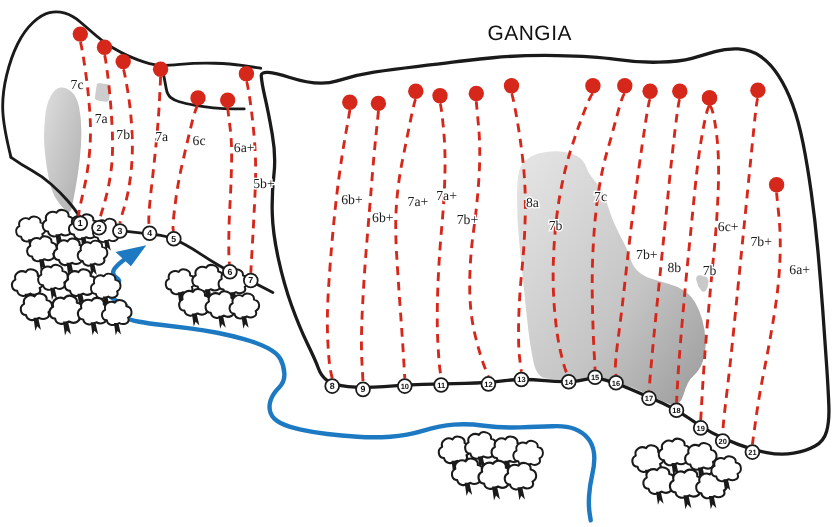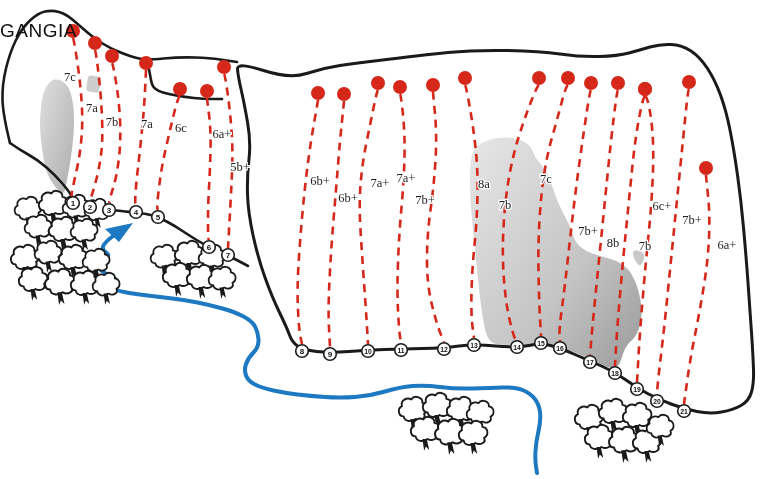--- a/index.html
+++ b/index.html
@@ -1,19 +1,19 @@
 <!DOCTYPE html>
 <html><head>
 <meta charset="utf-8">
 <style>
   html,body{margin:0;padding:0;background:#fff;}
   #stage{position:relative;width:760px;height:479px;background:#fff;overflow:hidden;
          font-family:"Liberation Sans",sans-serif;}
   #topo-svg{position:absolute;left:0;top:0;}
-  .crag-title{position:absolute;left:0;top:20px;width:520px;text-align:left;
+  .crag-title{position:absolute;left:0;top:20px;width:520px;text-align:right;
       font-size:19px;letter-spacing:.5px;color:#111;font-family:"Liberation Sans",sans-serif;}
   text.grade{font-family:"Liberation Serif",serif;font-size:12.5px;fill:#1c1c1c;
       text-anchor:middle;paint-order:stroke;stroke:#fff;stroke-width:2.5px;}
   text.anchor-num{font-family:"Liberation Sans",sans-serif;font-weight:bold;fill:#111;
       text-anchor:middle;}
 </style>
 </head>
 <body>
 
 <div id="stage">

